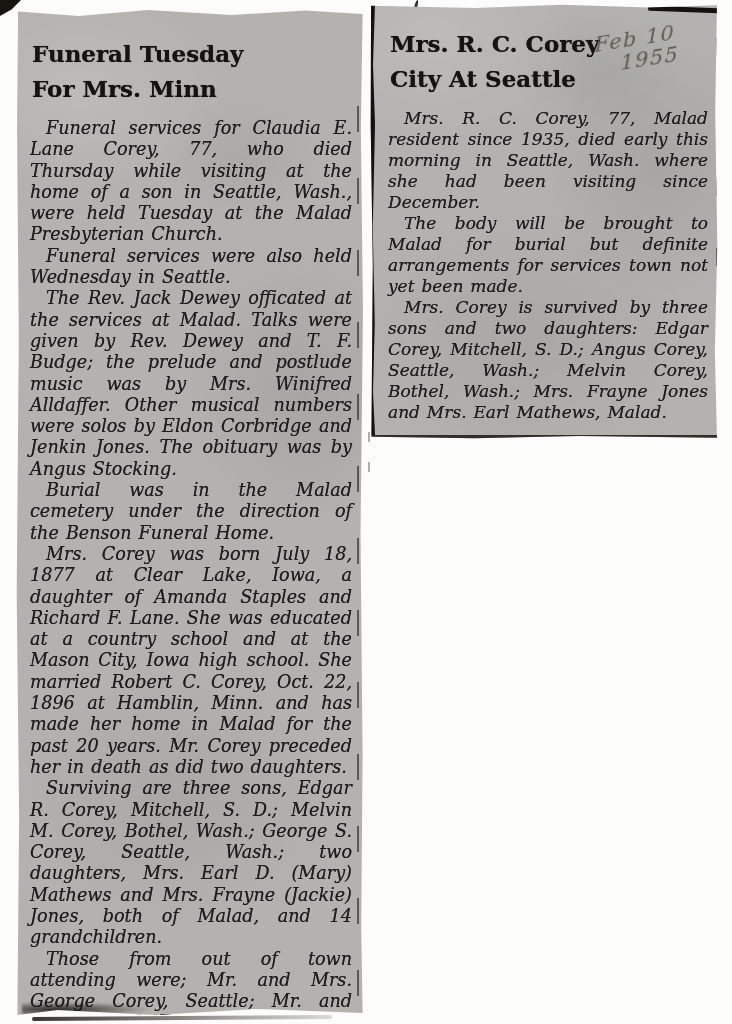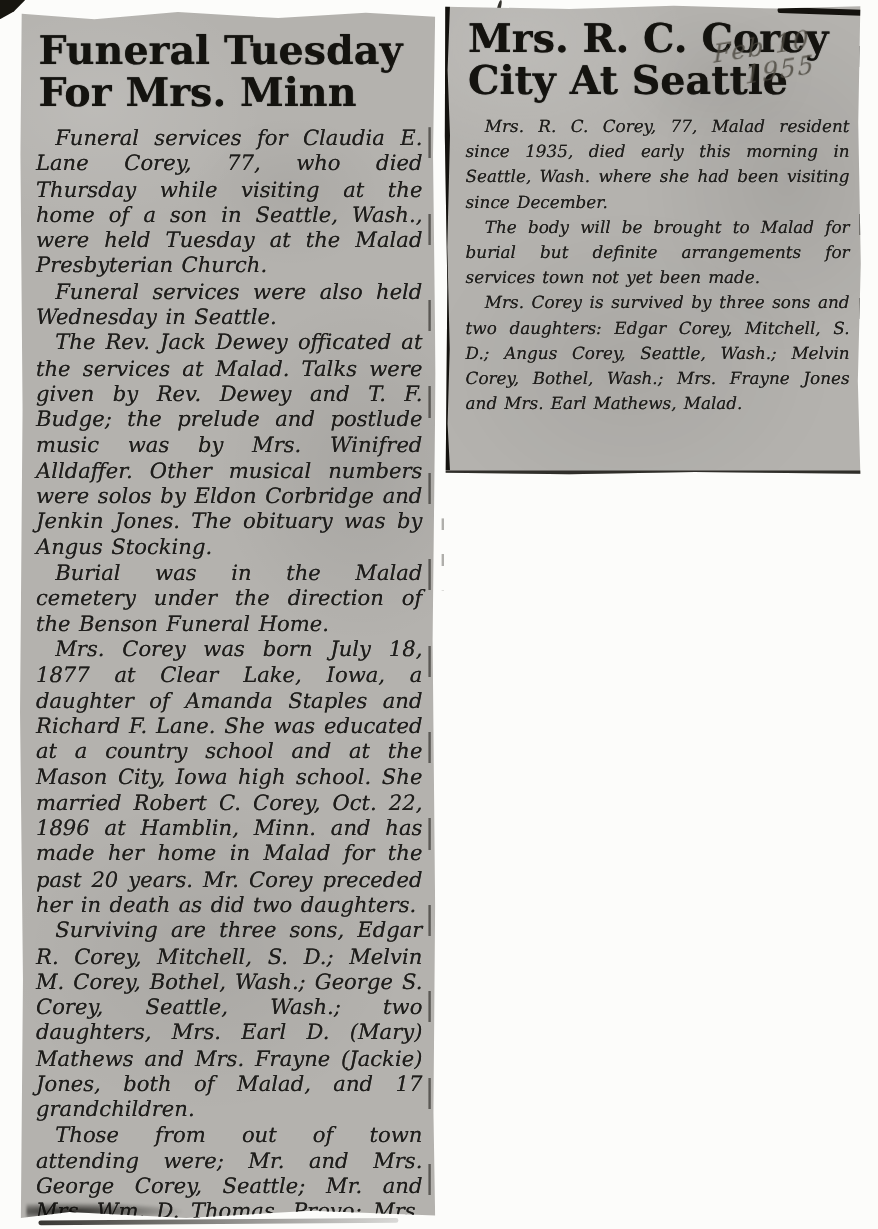--- a/index.html
+++ b/index.html
@@ -48,36 +48,36 @@
     position:absolute;right:0;top:34px;height:330px;width:2px;
     background:repeating-linear-gradient(to bottom, rgba(35,33,28,0.55) 0 18px, transparent 18px 70px);
   }
   
   .column-rule{
     position:absolute;right:5px;top:98px;bottom:12px;width:2px;
     background:repeating-linear-gradient(to bottom, rgba(30,28,24,0.6) 0 26px, transparent 26px 72px);
   }
   
   h1{
-    margin:0 0 12px 2px;
-    font-size:33px;line-height:35px;font-weight:700;color:#14130f;
+    margin:12px 0 12px 2px;
+    font-size:23px;line-height:35px;font-weight:700;color:#14130f;
     letter-spacing:0px;
     text-shadow:0 0 0.7px rgba(10,10,8,0.8);
   }
   h1 .hl{display:block;}
   .body-text p{
     margin:0;
     font-size:17.6px;line-height:21.3px;
     text-align:justify;
     text-indent:16px;
     word-spacing:1.5px;
     text-shadow:0 0 0.5px rgba(22,21,18,0.75);
     font-style:italic;
   }
-  .clipping-right .body-text p{font-size:14px;line-height:21px;}
+  .clipping-right .body-text p{font-size:17px;line-height:21px;}
   
   .handwriting{
     position:absolute;top:20px;left:224px;width:130px;
     transform:rotate(-9deg) skewX(-8deg);
     font-style:italic;
     font-size:21px;line-height:22px;letter-spacing:1.5px;
     color:rgba(78,74,66,0.85);
     filter:blur(0.4px);
     pointer-events:none;
   }
@@ -116,21 +116,21 @@
   <h1>
     <span class="hl">Funeral Tuesday</span>
     <span class="hl">For Mrs. Minn</span>
   </h1>
   <div class="body-text">
     <p>Funeral services for Claudia E. Lane Corey, 77, who died Thursday while visiting at the home of a son in Seattle, Wash., were held Tuesday at the Malad Presbyterian Church.</p>
     <p>Funeral services were also held Wednesday in Seattle.</p>
     <p>The Rev. Jack Dewey officated at the services at Malad. Talks were given by Rev. Dewey and T. F. Budge; the prelude and postlude music was by Mrs. Winifred Alldaffer. Other musical numbers were solos by Eldon Corbridge and Jenkin Jones. The obituary was by Angus Stocking.</p>
     <p>Burial was in the Malad cemetery under the direction of the Benson Funeral Home.</p>
     <p>Mrs. Corey was born July 18, 1877 at Clear Lake, Iowa, a daughter of Amanda Staples and Richard F. Lane. She was educated at a country school and at the Mason City, Iowa high school. She married Robert C. Corey, Oct. 22, 1896 at Hamblin, Minn. and has made her home in Malad for the past 20 years. Mr. Corey preceded her in death as did two daughters.</p>
-    <p>Surviving are three sons, Edgar R. Corey, Mitchell, S. D.; Melvin M. Corey, Bothel, Wash.; George S. Corey, Seattle, Wash.; two daughters, Mrs. Earl D. (Mary) Mathews and Mrs. Frayne (Jackie) Jones, both of Malad, and 17 grandchildren.</p>
+    <p>Surviving are three sons, Edgar R. Corey, Mitchell, S. D.; Melvin M. Corey, Bothel, Wash.; George S. Corey, Seattle, Wash.; two daughters, Mrs. Earl D. (Mary) Mathews and Mrs. Frayne (Jackie) Jones, both of Malad, and 14 grandchildren.</p>
     <p>Those from out of town attending were; Mr. and Mrs. George Corey, Seattle; Mr. and Mrs. Wm. D. Thomas, Provo; Mrs. W. A. Nunnelley, Brigham City.</p>
   </div>
   <div class="column-rule"></div>
   <div class="smudge-bottom"></div>
 </article>
 
 <article class="clipping clipping-right">
   <div class="torn-edge-left"></div>
   <div class="edge-top-right"></div>
   <div class="edge-dashes-right"></div>

